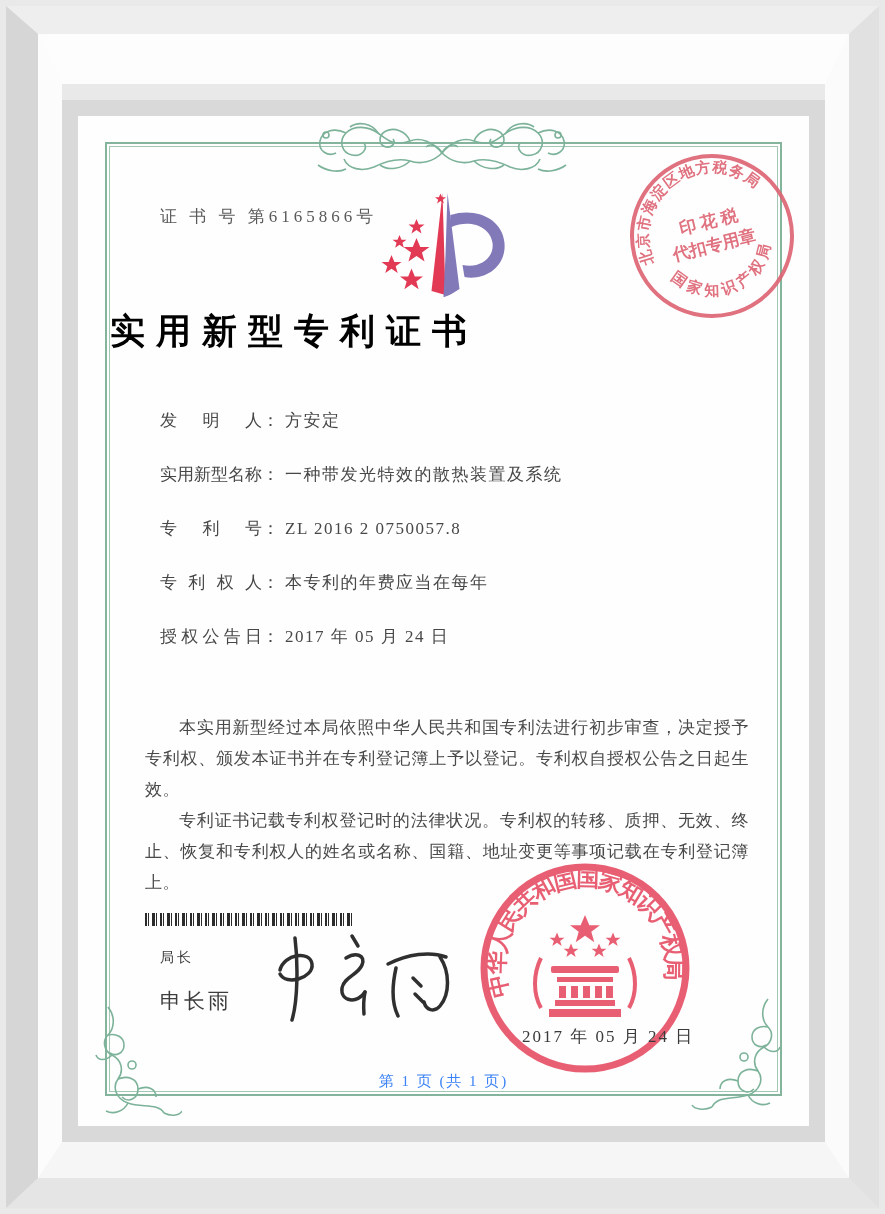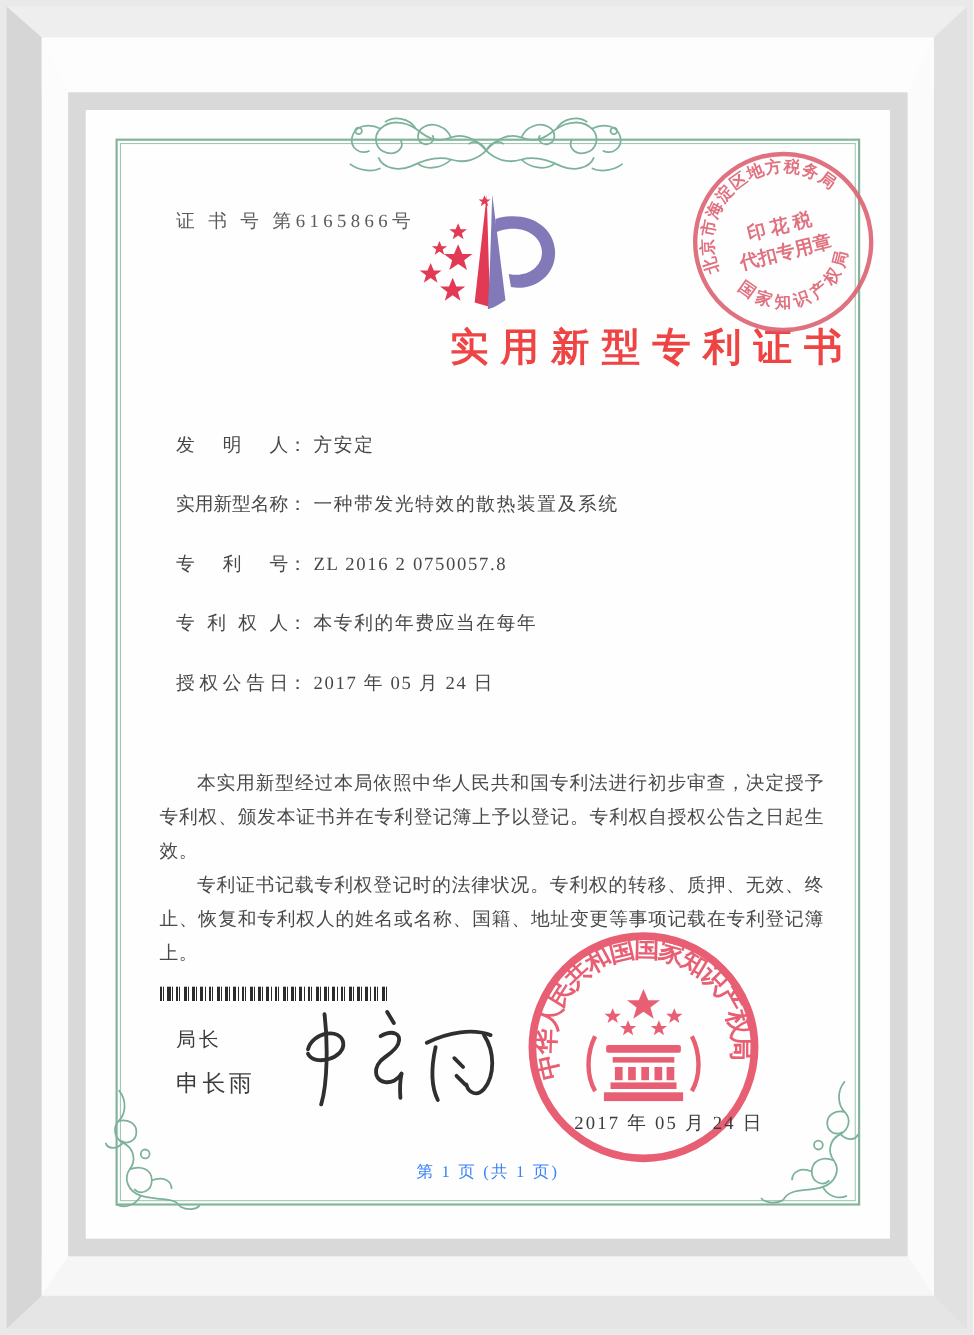--- a/index.html
+++ b/index.html
@@ -3,50 +3,50 @@
 <meta charset="utf-8">
 <style>
   * { margin:0; padding:0; box-sizing:border-box; }
   body { background:#ffffff; font-family:"Liberation Serif","DejaVu Serif",serif; }
   .photo { position:relative; width:885px; height:1214px; background:#e9e9e9; }
   .f1 { position:absolute; inset:0; border:6px solid #e9e9e9; }
   .f2 { position:absolute; inset:0; border-style:solid; border-width:28px 30px 30px 32px;
         border-color:#eeeeee #e1e1e1 #e5e5e5 #d6d6d6; }
   .f3 { position:absolute; inset:0; border-style:solid; border-width:50px 24px 36px 24px;
         border-color:#fdfdfd #fbfbfb #f6f6f6 #fcfcfc; }
-  .f4 { position:absolute; inset:0; border:16px solid #d9d9d9; }
+  .f4 { position:absolute; inset:0; border:16px solid #d9d9d9;margin-top:16px; }
   .paper { position:absolute; inset:0; background:#fefefe; }
   .green-outer { position:absolute; top:26px; left:27px; right:27px; bottom:30px;
                  border:2px solid #84b59c; }
   .green-inner { position:absolute; inset:2px; border:1px solid #a2c8b3; }
 
   .cert-number { position:absolute; left:50px; top:58px; font-size:17px; color:#5a5a5a;
                  letter-spacing:4px; }
   .logo { position:absolute; left:50%; transform:translateX(-50%); top:38px; }
-  .title { position:absolute; top:161px; left:0; right:0; text-align:right;
-           font-size:35px; font-weight:bold; color:#ef4444; letter-spacing:11px; }
+  .title { position:absolute; top:161px; left:0; right:0; text-align:left;
+           font-size:35px; font-weight:bold; color:#000000; letter-spacing:11px; }
 
   .fields { position:absolute; left:50px; right:28px; top:262px; }
   .field-row { height:21px; margin-bottom:33px; font-size:17px; color:#474747;
                white-space:nowrap; }
   .field-label { display:inline-block; width:102px; text-align:justify; text-align-last:justify;
                  vertical-align:top; }
   .field-colon { display:inline-block; margin-right:6px; }
   .field-value { letter-spacing:1.5px; }
 
   .body-text { position:absolute; left:35px; right:28px; top:565px; font-size:17px;
                line-height:31px; color:#494949; text-align:justify; letter-spacing:0.5px; }
   .body-text p { text-indent:2em; }
 
   .barcode { position:absolute; left:35px; top:766px; width:207px; height:13px;
              background:repeating-linear-gradient(90deg,#2b2b2b 0 2px,#ffffff 2px 3px,
                #2b2b2b 3px 4px,#ffffff 4px 7px,#2b2b2b 7px 10px,#ffffff 10px 11px,
                #2b2b2b 11px 12px,#ffffff 12px 15px); }
 
-  .signer-title { position:absolute; left:50px; top:802px; font-size:18px; color:#3d3d3d;
+  .signer-title { position:absolute; left:50px; top:802px; font-size:14px; color:#3d3d3d;
                   letter-spacing:3px; font-family:Liberation Mono, monospace; }
   .signer-name  { position:absolute; left:50px; top:840px; font-size:21px; color:#3d3d3d;
                   letter-spacing:3px; font-family:"Liberation Sans","DejaVu Sans",sans-serif; }
   .signature { position:absolute; left:158px; top:775px; z-index:2; }
 
   .seal { position:absolute; left:365px; top:711px; z-index:3; opacity:0.93; }
   .seal-date { position:absolute; left:412px; top:878px; z-index:4; font-size:17px;
                color:#3a3a3a; letter-spacing:2px; }
   .page-footer { position:absolute; left:0; right:0; top:925px; text-align:center;
                  font-size:15px; color:#3b82f6; letter-spacing:2px; }

